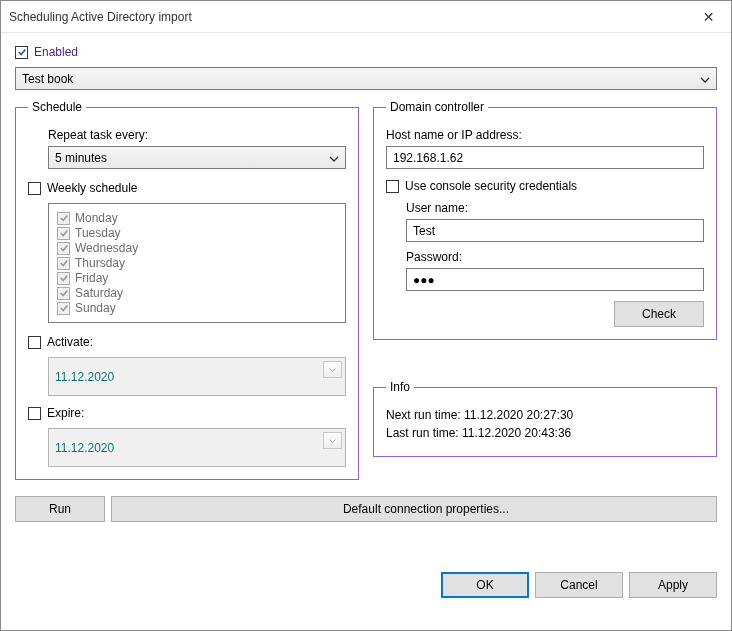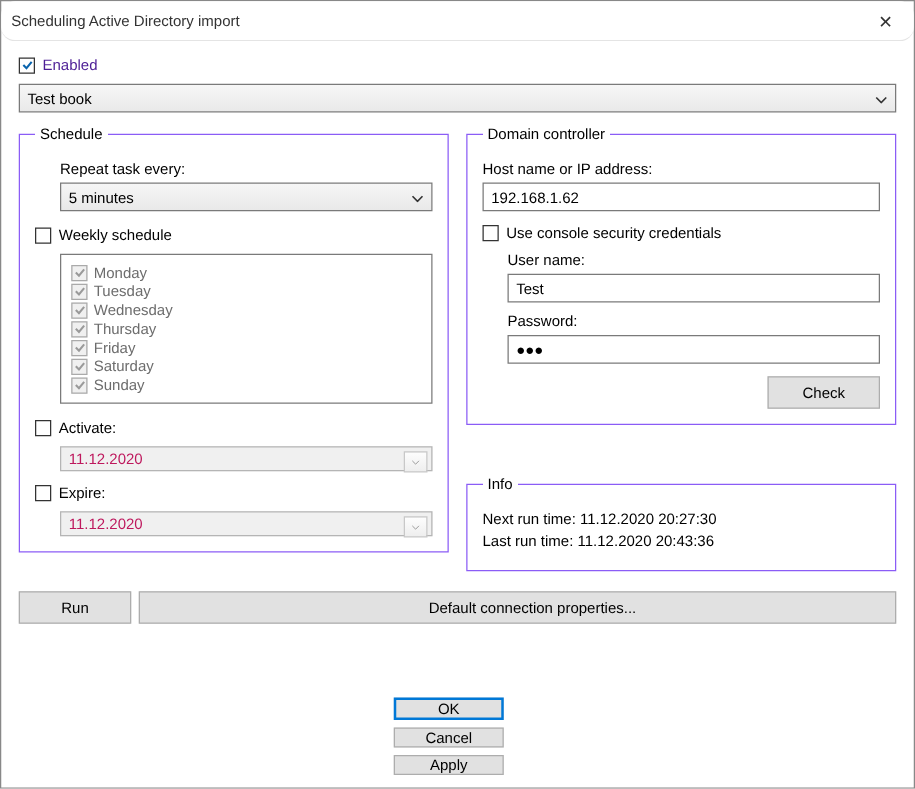--- a/index.html
+++ b/index.html
@@ -7,21 +7,21 @@
   body {
     font-family: "Segoe UI", Tahoma, Arial, sans-serif;
     font-size: 12px;
     background: #fff;
     color: #000;
     width: 732px;
     height: 631px;
     overflow: hidden;
   }
   .window { width:732px; height:631px; border:1px solid #888; background:#fff; display:flex; flex-direction:column; position:relative; }
-  .titlebar { height:32px; display:flex; align-items:center; justify-content:space-between; padding:0 0 0 8px; background:#fff; border-bottom:1px solid #e4e4e4;border-radius:11px;}
+  .titlebar { height:32px; display:flex; align-items:center; justify-content:space-between; padding:0 0 0 8px; background:#fff; border-bottom:1px solid #e4e4e4;}
   .titlebar .title { color:#333; font-size:12px; }
   .titlebar .close { width:45px; height:30px; display:flex; align-items:center; justify-content:center; color:#333; font-size:14px; cursor:default;}
 
   .content { padding:12px 14px 8px 14px; flex:1; }
 
   .checkbox { display:flex; align-items:center; gap:6px; margin-bottom:8px; }
   .cb { width:13px; height:13px; border:1px solid #333; display:inline-flex; align-items:center; justify-content:center; background:#fff; }
   .cb.disabled { border-color:#aaa; background:#f0f0f0; }
   .cb .mark { width:10px; height:10px; }
   .cb .mark.blue { fill:none; stroke:#0a64ad; stroke-width:2; }
@@ -37,33 +37,33 @@
 
   fieldset { border:1px solid #8b5cf6; padding:10px 12px 12px 12px; margin:0 0 10px 0; }
   legend { padding:0 4px; font-size:12px; }
   .field-label { margin-bottom:4px; margin-top:4px; }
 
   .textinput { width:100%; border:1px solid #7a7a7a; height:23px; padding:2px 6px; font-family:inherit; font-size:12px; background:#fff; }
 
   .daysbox { border:1px solid #7a7a7a; background:#fff; padding:6px 8px; margin-top:6px; }
   .dayrow { display:flex; align-items:center; gap:5px; margin:1px 0; color:#6d6d6d;}
 
-  .dateinput { position:relative; border:1px solid #b5b5b5; background:#f0f0f0; height:20px; display:flex; align-items:center; padding:0 6px; color:#be185d; margin-top:4px;text-align:right;}
+  .dateinput { position:relative; border:1px solid #b5b5b5; background:#f0f0f0; height:39px; display:flex; align-items:center; padding:0 6px; color:#0f766e; margin-top:4px;text-align:right;}
   .dateinput .picker { position:absolute; right:3px; top:3px; width:19px; height:17px; border:1px solid #c8c8c8; background:linear-gradient(#fdfdfd,#eee); display:flex; align-items:center; justify-content:center;}
   .dateinput .picker svg { width:7px; height:4px; }
 
   .btn { border:1px solid #adadad; background:#e1e1e1; height:26px; padding:0 16px; font-family:inherit; font-size:12px; cursor:default;}
   .btn.primary { border:2px solid #0078d7; background:#e1e1e1; height:26px; padding:0 24px;}
 
   .btnrow { display:flex; gap:6px; margin-top:6px; }
   .btnrow .btn.run { width:90px; }
   .btnrow .btn.wide { flex:1;padding-left:40px; }
   .infoline { margin:4px 0; }
 
-  .footer { height:48px; border-top:0; display:flex; align-items:center; justify-content:flex-end; gap:6px; padding:0 14px 0 0; position:absolute; bottom:10px; right:0; width:100%;flex-direction:column; }
+  .footer { height:48px; border-top:0; display:flex; justify-content:flex-end; gap:6px; padding:0 14px 0 0; position:absolute; bottom:10px; right:0; width:100%; }
   .footer .btn { width:88px; height:26px; }
 
   .indent { margin-left:20px; }
   .indent2 { margin-left:20px; }
   .check-btn-row { display:flex; justify-content:flex-end; margin-top:10px;}
 </style>
 </head>
 <body>
 
 <div class="window">

